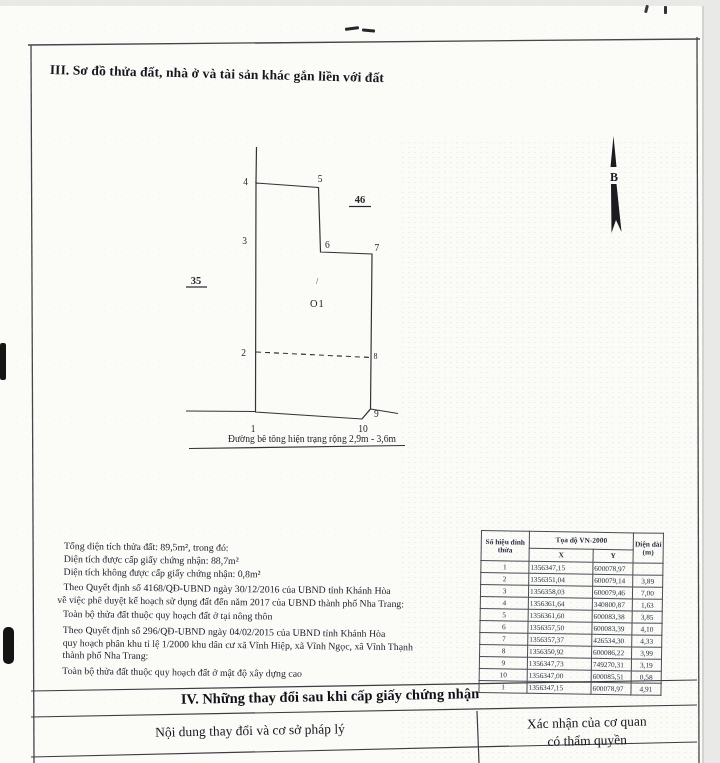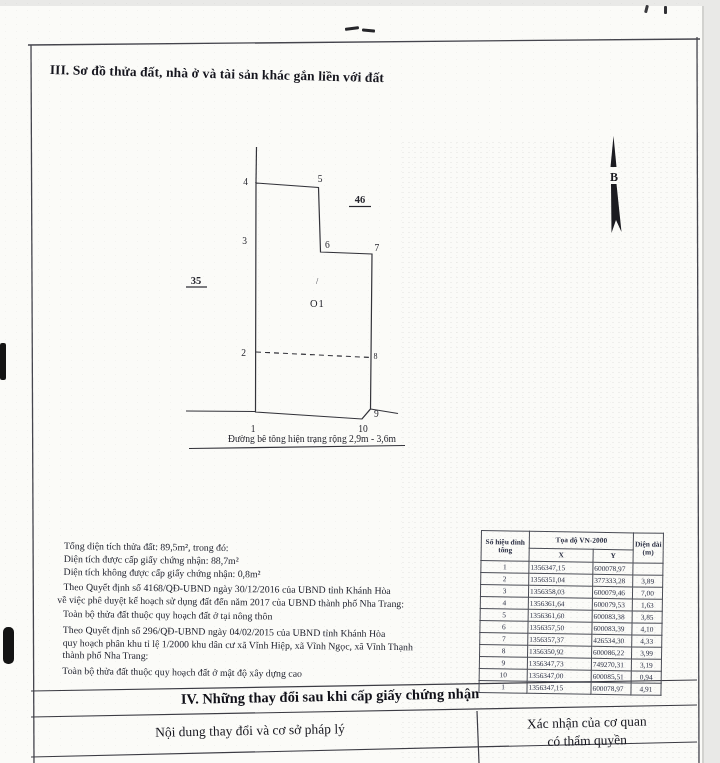--- a/index.html
+++ b/index.html
@@ -127,52 +127,52 @@
       <div class="note-line nl5">Toàn bộ thửa đất thuộc quy hoạch đất ở tại nông thôn</div>
       <div class="note-line nl6">Theo Quyết định số 296/QĐ-UBND ngày 04/02/2015 của UBND tỉnh Khánh Hòa</div>
       <div class="note-line nl7">quy hoạch phân khu tỉ lệ 1/2000 khu dân cư xã Vĩnh Hiệp, xã Vĩnh Ngọc, xã Vĩnh Thạnh</div>
       <div class="note-line nl8">thành phố Nha Trang:</div>
       <div class="note-line nl9">Toàn bộ thửa đất thuộc quy hoạch đất ở mật độ xây dựng cao</div>
     </div>
 
   <table class="coord">
     <thead>
       <tr>
-        <th class="col-v" rowspan="2">Số hiệu đỉnh tông</th>
+        <th class="col-v" rowspan="2">Số hiệu đỉnh thửa</th>
         <th colspan="2" style="height:16px;">Tọa độ VN-2000</th>
         <th class="col-d" rowspan="2">Diện dài (m)</th>
       </tr>
       <tr>
         <th class="col-x" style="height:12px;">X</th>
         <th class="col-y">Y</th>
       </tr>
     </thead>
     <tbody>
         <tr>
           <td>1</td>
           <td>1356347,15</td>
           <td>600078,97</td>
           <td></td>
         </tr>
         <tr>
           <td>2</td>
           <td>1356351,04</td>
-          <td>377333,28</td>
+          <td>600079,14</td>
           <td>3,89</td>
         </tr>
         <tr>
           <td>3</td>
           <td>1356358,03</td>
           <td>600079,46</td>
           <td>7,00</td>
         </tr>
         <tr>
           <td>4</td>
           <td>1356361,64</td>
-          <td>600079,53</td>
+          <td>340800,87</td>
           <td>1,63</td>
         </tr>
         <tr>
           <td>5</td>
           <td>1356361,60</td>
           <td>600083,38</td>
           <td>3,85</td>
         </tr>
         <tr>
           <td>6</td>
@@ -195,21 +195,21 @@
         <tr>
           <td>9</td>
           <td>1356347,73</td>
           <td>749270,31</td>
           <td>3,19</td>
         </tr>
         <tr>
           <td>10</td>
           <td>1356347,00</td>
           <td>600085,51</td>
-          <td>0,94</td>
+          <td>0,58</td>
         </tr>
         <tr>
           <td>1</td>
           <td>1356347,15</td>
           <td>600078,97</td>
           <td>4,91</td>
         </tr>
       </tbody>
   </table>
 

